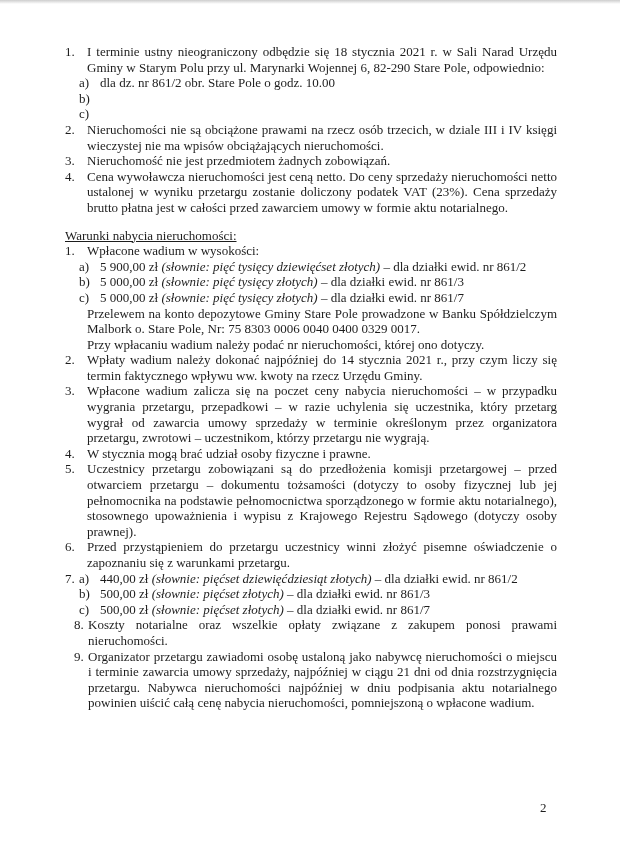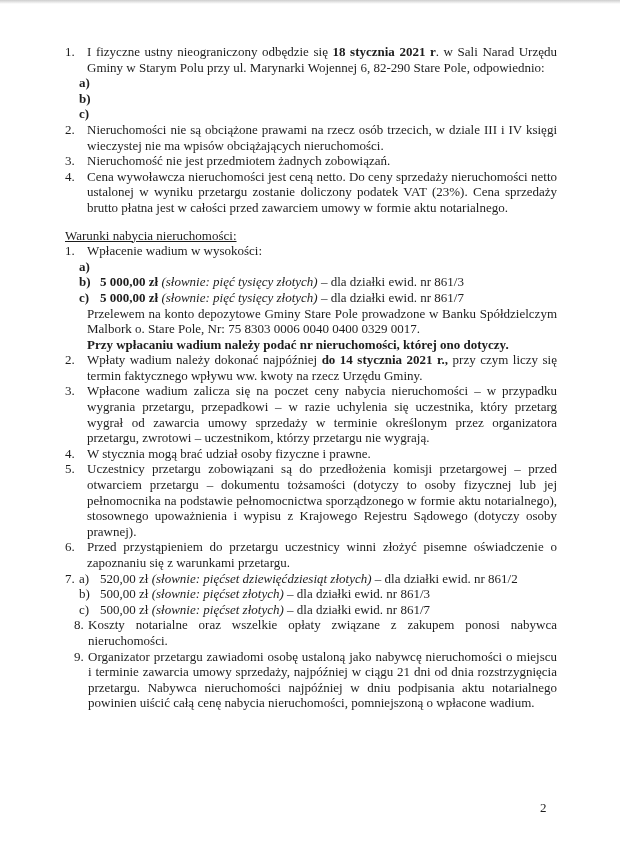--- a/index.html
+++ b/index.html
@@ -18,42 +18,43 @@
   }
   .content{
     position:absolute;left:65px;top:44px;width:492px;
   }
   .row{display:flex;align-items:flex-start;}
   .num{flex:0 0 22px;}
   .body{flex:1 1 auto;min-width:0;}
   .just{text-align:justify;}
   .subrow{display:flex;margin-left:-8px;}
   .sublabel{flex:0 0 21px;}
-  .b{font-weight:700;}
+  .b{font-weight:400;}
   .i{font-style:italic;}
   .heading{margin-top:12px;}
   .heading span{text-decoration:underline;text-align:right;}
   .shift89{margin-left:9px;}
   .shift89 .num{flex:0 0 14px;}
   .pagenum{position:absolute;left:540px;top:800px;}
 </style>
 </head>
 <body>
 
 <div class="page">
   <div class="scan-top"></div>
 
   <div class="content">
 
     <div class="row">
       <span class="num">1.</span>
       <div class="body just">
-        <span>I fizyczne ustny nieograniczony odbędzie się </span><span class="b">18 stycznia 2021 r</span><span>. w Sali Narad Urzędu Gminy w Starym Polu przy ul. Marynarki Wojennej 6, 82-290 Stare Pole, odpowiednio:</span>
+        <span>I terminie ustny nieograniczony odbędzie się </span><span class="b">18 stycznia 2021 r</span><span>. w Sali Narad Urzędu Gminy w Starym Polu przy ul. Marynarki Wojennej 6, 82-290 Stare Pole, odpowiednio:</span>
         <div class="subrow">
           <span class="sublabel b">a)</span>
+          <span class="b">dla dz. nr 861/2 obr. Stare Pole o godz. 10.00</span>
         </div>
         <div class="subrow">
           <span class="sublabel b">b)</span>
         </div>
         <div class="subrow">
           <span class="sublabel b">c)</span>
         </div>
       </div>
     </div>
 
@@ -72,23 +73,24 @@
       <div class="body just">Cena wywoławcza nieruchomości jest ceną netto. Do ceny sprzedaży nieruchomości netto ustalonej w wyniku przetargu zostanie doliczony podatek VAT (23%). Cena sprzedaży brutto płatna jest w całości przed zawarciem umowy w formie aktu notarialnego.</div>
     </div>
 
     <div class="heading">
       <span>Warunki nabycia nieruchomości:</span>
     </div>
 
     <div class="row">
       <span class="num">1.</span>
       <div class="body just">
-        <span>Wpłacenie wadium w wysokości:</span>
+        <span>Wpłacone wadium w wysokości:</span>
         <div class="subrow">
           <span class="sublabel b">a)</span>
+          <span><span class="b">5 900,00 zł </span><span class="i">(słownie: pięć tysięcy dziewięćset złotych)</span><span> – dla działki ewid. nr 861/2</span></span>
         </div>
         <div class="subrow">
           <span class="sublabel b">b)</span>
           <span><span class="b">5 000,00 zł </span><span class="i">(słownie: pięć tysięcy złotych)</span><span> – dla działki ewid. nr 861/3</span></span>
         </div>
         <div class="subrow">
           <span class="sublabel b">c)</span>
           <span><span class="b">5 000,00 zł </span><span class="i">(słownie: pięć tysięcy złotych)</span><span> – dla działki ewid. nr 861/7</span></span>
         </div>
         <div class="just">Przelewem na konto depozytowe Gminy Stare Pole prowadzone w Banku Spółdzielczym Malbork o. Stare Pole, Nr: 75 8303 0006 0040 0400 0329 0017.</div>
@@ -121,36 +123,36 @@
     <div class="row">
       <span class="num">6.</span>
       <div class="body just">Przed przystąpieniem do przetargu uczestnicy winni złożyć pisemne oświadczenie o zapoznaniu się z warunkami przetargu.</div>
     </div>
 
     <div class="row">
       <span class="num">7.</span>
       <div class="body just">
         <div class="subrow">
           <span class="sublabel">a)</span>
-          <span><span>520,00 zł </span><span class="i">(słownie: pięćset dziewięćdziesiąt złotych)</span><span> – dla działki ewid. nr 861/2</span></span>
+          <span><span>440,00 zł </span><span class="i">(słownie: pięćset dziewięćdziesiąt złotych)</span><span> – dla działki ewid. nr 861/2</span></span>
         </div>
         <div class="subrow">
           <span class="sublabel">b)</span>
           <span><span>500,00 zł </span><span class="i">(słownie: pięćset złotych)</span><span> – dla działki ewid. nr 861/3</span></span>
         </div>
         <div class="subrow">
           <span class="sublabel">c)</span>
           <span><span>500,00 zł </span><span class="i">(słownie: pięćset złotych)</span><span> – dla działki ewid. nr 861/7</span></span>
         </div>
       </div>
     </div>
 
     <div class="row shift89">
       <span class="num">8.</span>
-      <div class="body just">Koszty notarialne oraz wszelkie opłaty związane z zakupem ponosi nabywca nieruchomości.</div>
+      <div class="body just">Koszty notarialne oraz wszelkie opłaty związane z zakupem ponosi prawami nieruchomości.</div>
     </div>
 
     <div class="row shift89">
       <span class="num">9.</span>
       <div class="body just">Organizator przetargu zawiadomi osobę ustaloną jako nabywcę nieruchomości o miejscu i terminie zawarcia umowy sprzedaży, najpóźniej w ciągu 21 dni od dnia rozstrzygnięcia przetargu. Nabywca nieruchomości najpóźniej w dniu podpisania aktu notarialnego powinien uiścić całą cenę nabycia nieruchomości, pomniejszoną o wpłacone wadium.</div>
     </div>
 
   </div>
 
   <div class="pagenum">2</div>

